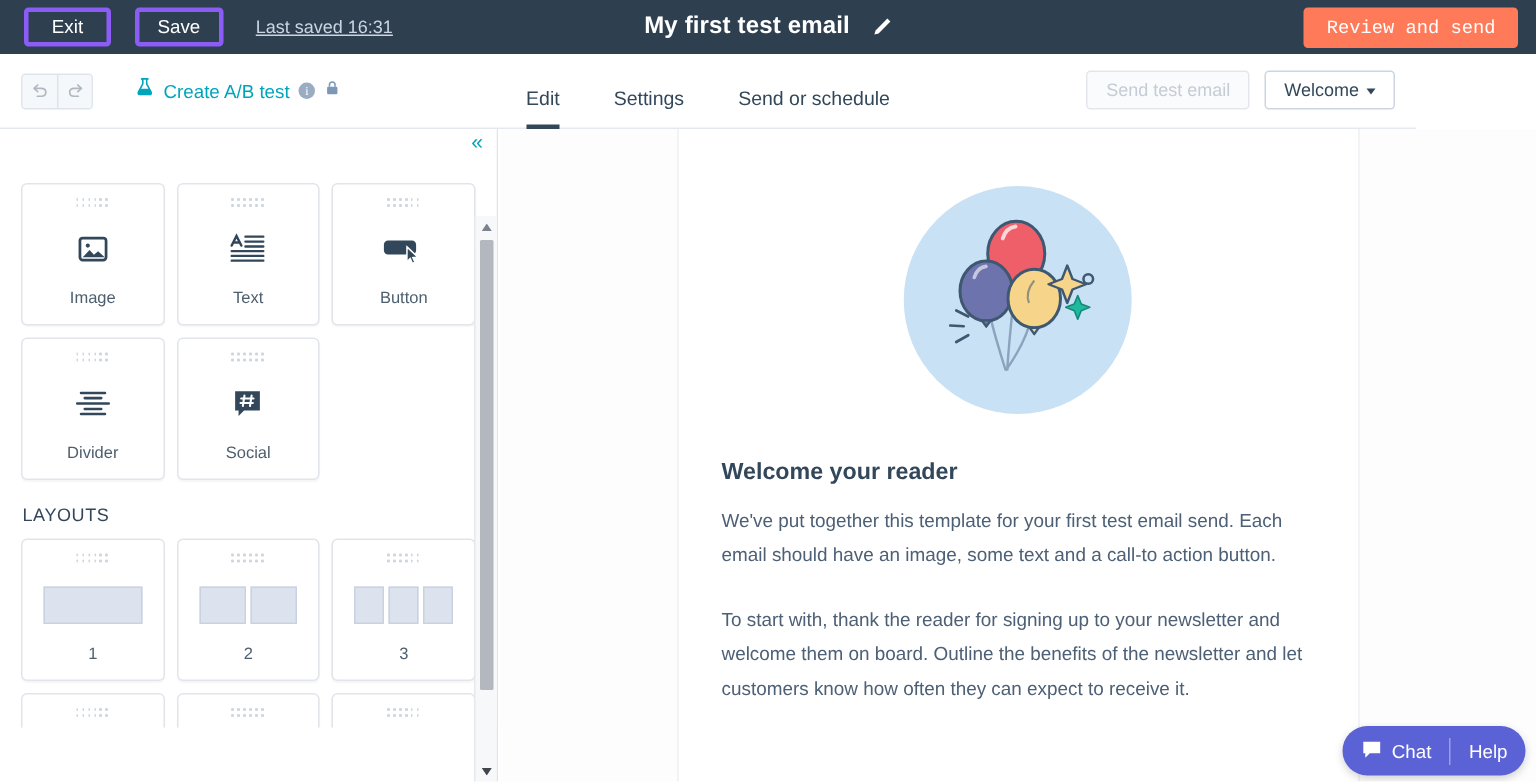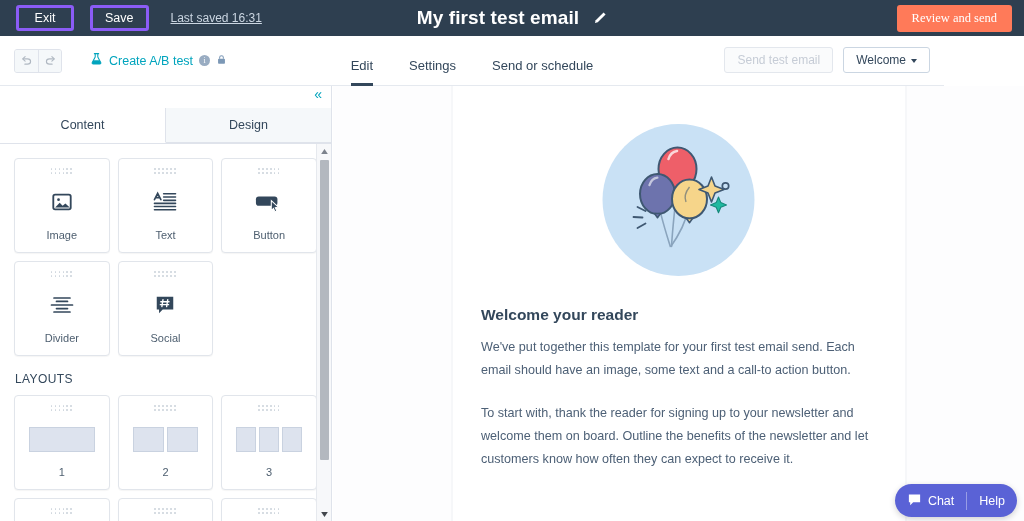--- a/index.html
+++ b/index.html
@@ -41,39 +41,39 @@
   }
   .tb-title-wrap {
     position: absolute;
     left: 0; right: 0; top: 0;
     height: 36px;
     display: flex; align-items: center; justify-content: center;
     pointer-events: none;
   }
   .tb-title {
     color: #ffffff;
-    font-size: 19px;
+    font-size: 16px;
     font-weight: bold;
     letter-spacing: .1px;
   }
   .tb-pencil {
     margin-left: 14px;
     pointer-events: auto;
     cursor: pointer;
     display: flex; align-items: center;
   }
   .tb-review {
     position: absolute;
     right: 12px; top: 5px;
     height: 27px;
     background: #ff7a59;
     border: none; border-radius: 3px;
     color: #fff;
     font-size: 12.5px;
-    font-family: Liberation Serif, serif;
+    font-family: Liberation Mono, monospace;
     padding: 0 15px;
     cursor: pointer;
     display: flex; align-items: center;
   }
 
   
   .subbar {
     position: absolute; top: 36px; left: 0;
     width: 944px; height: 50px;
     background: #ffffff;
@@ -460,24 +460,20 @@
       <span class="caret-dn"></span>
     </button>
   </div>
 </div>
 
 <div class="sidebar">
   <div class="collapse-row">
     <span class="collapse-btn">«</span>
   </div>
 
-  <div class="side-tabs">
-    <div class="side-tab active">Content</div>
-    <div class="side-tab">Design</div>
-  </div>
 
   <div class="side-scroll">
 
     <div class="card-grid">
 
       <div class="mod-card">
         <div class="drag-dots">
             <i></i>
             <i></i>
             <i></i>

